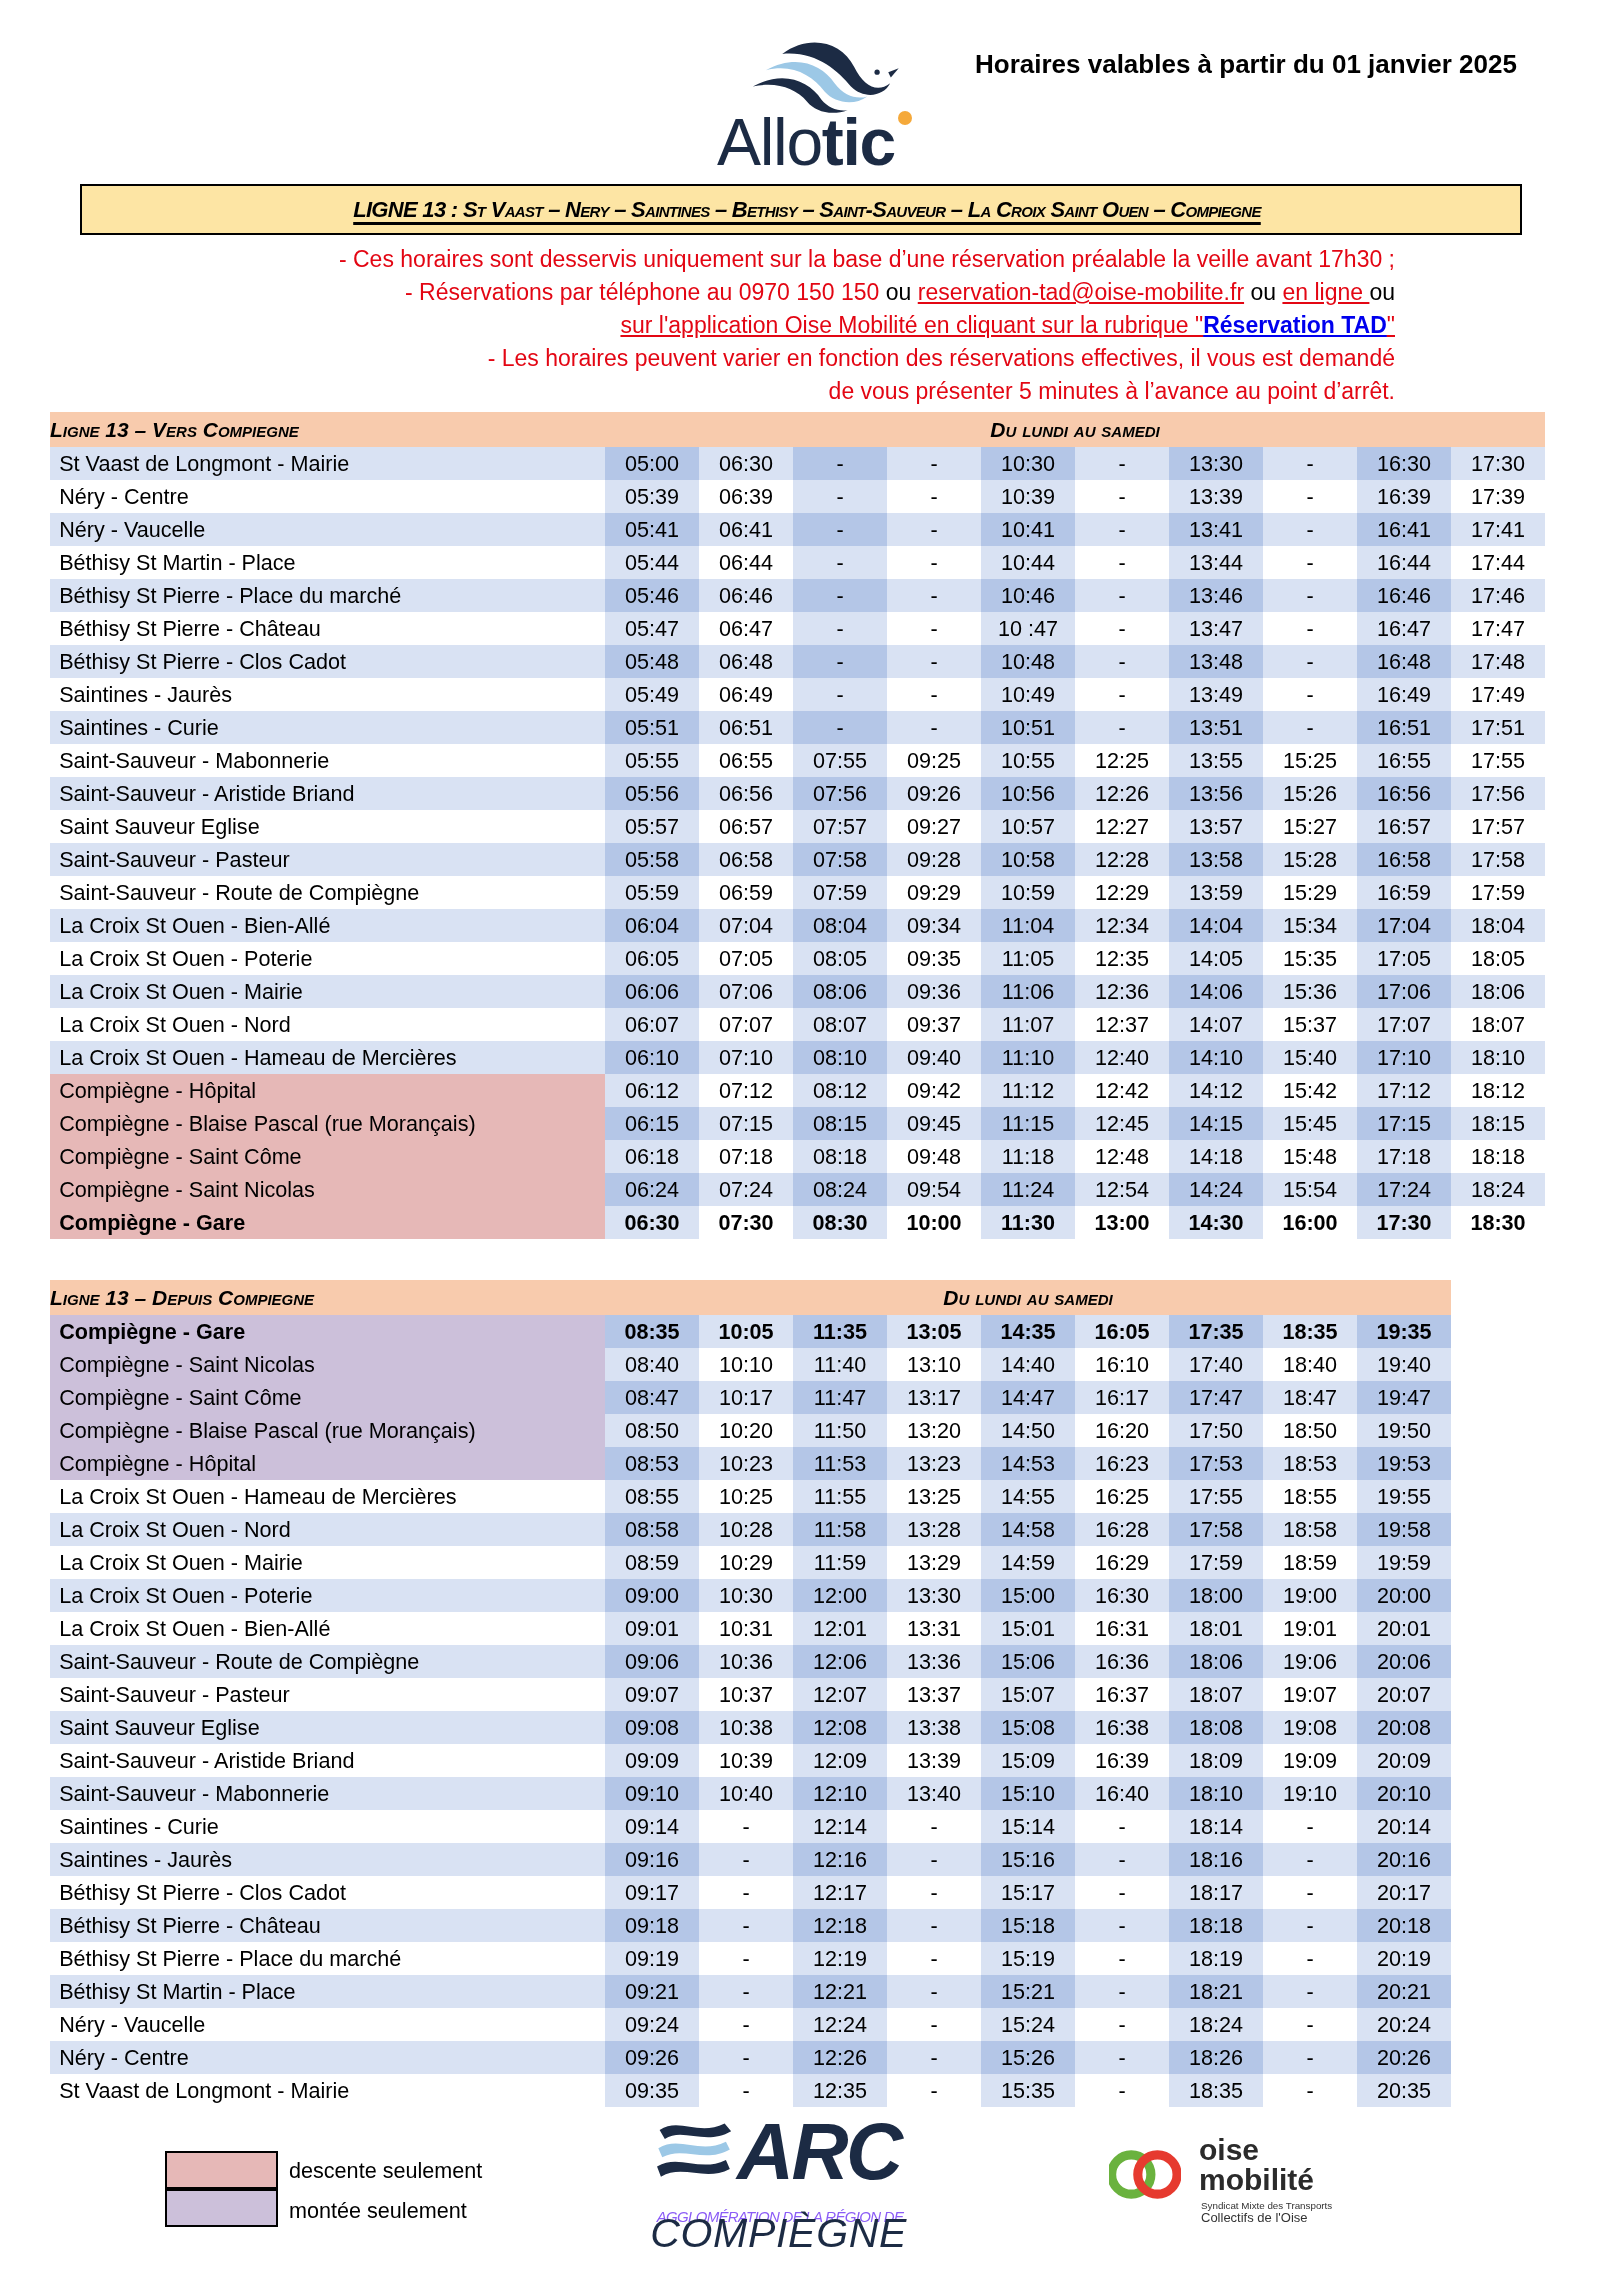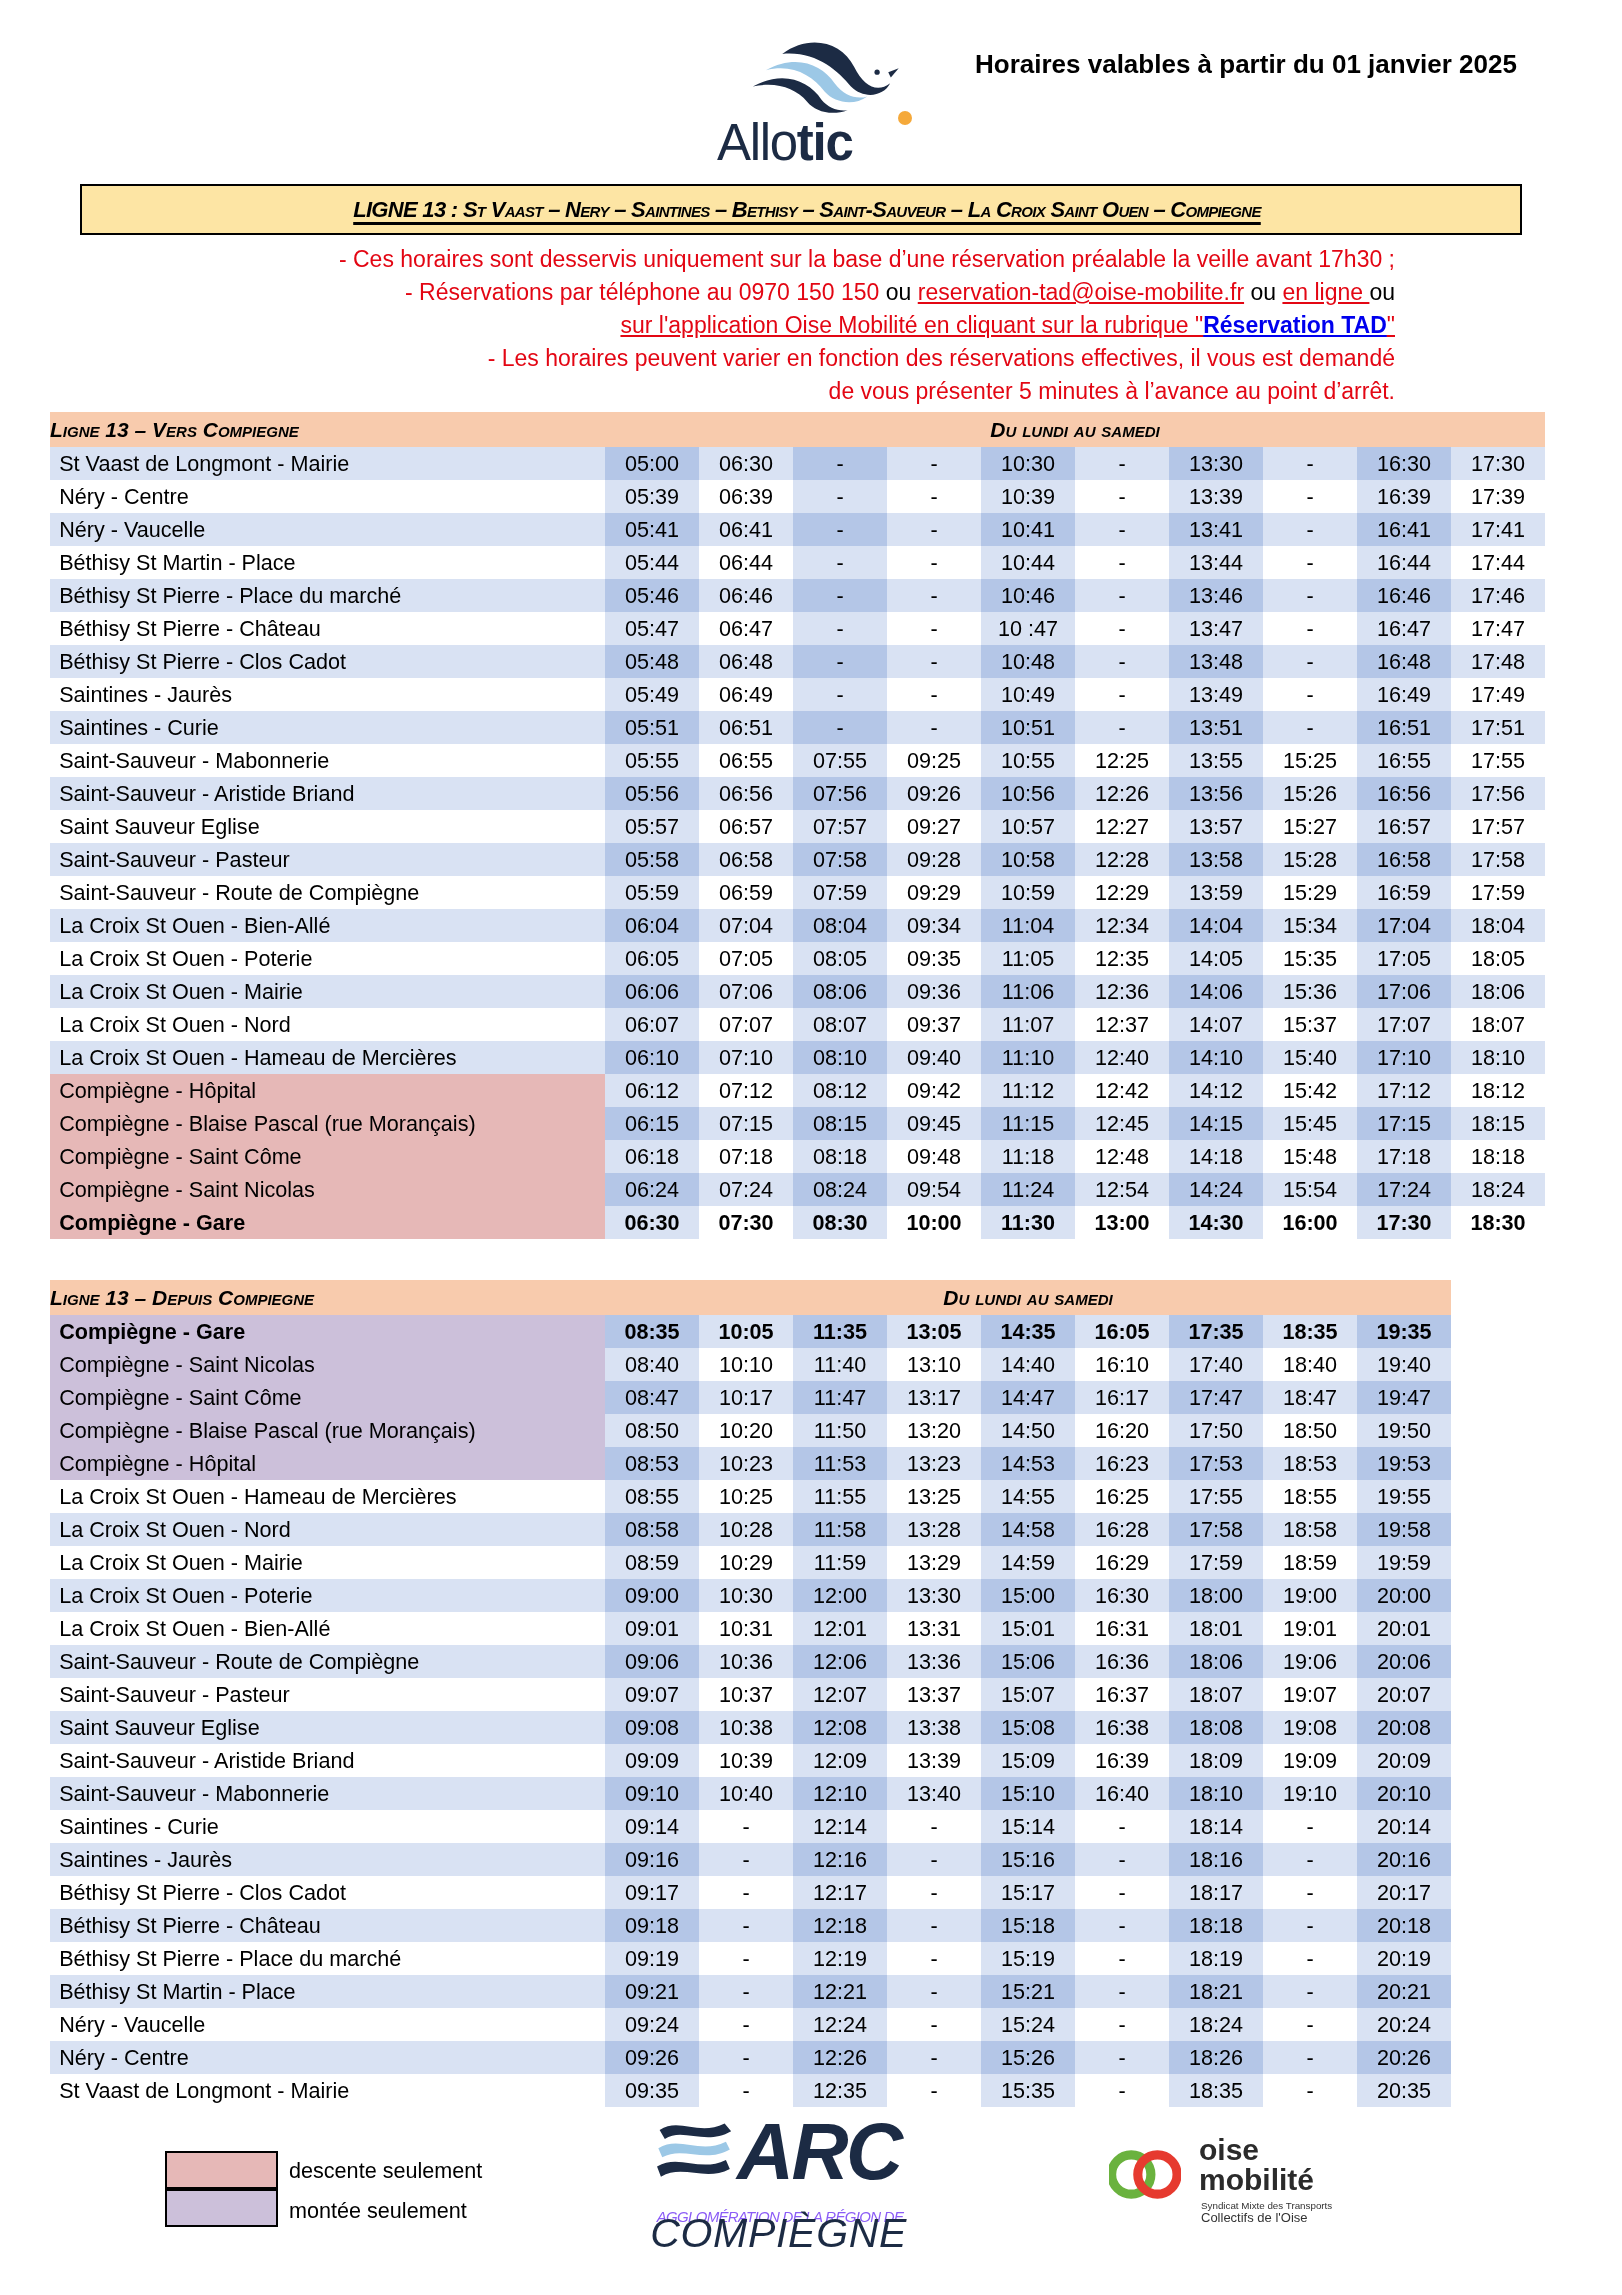--- a/index.html
+++ b/index.html
@@ -4,21 +4,21 @@
 <style>
   html, body { margin:0; padding:0; background:#ffffff; }
   body { width:1622px; height:2295px; position:relative; overflow:hidden;
          font-family:"Liberation Sans", "DejaVu Sans", sans-serif; color:#000; }
 
   .validity { position:absolute; left:975px; top:46px; width:576px; height:37px;
               color:#000000; font-weight:bold; font-size:26px; line-height:37px; white-space:nowrap; }
 
   .logo-allotic { position:absolute; left:717px; top:34px; width:216px; height:137px; }
   .logo-allotic .mark { position:absolute; left:26px; top:0; width:157px; height:79px; }
-  .logo-allotic .word { position:absolute; left:0; top:77px; font-size:51px; line-height:63px;
+  .logo-allotic .word { position:absolute; left:0; top:77px; font-size:66px; line-height:63px;
                         color:#1c2b44; letter-spacing:-1.3px; white-space:nowrap; }
   .logo-allotic .word .allo { font-weight:normal; }
   .logo-allotic .word .tic { font-weight:bold; }
   .logo-allotic .dot { position:absolute; left:181px; top:77px; width:14.4px; height:14.4px;
                        border-radius:50%; background:#f5a93a; }
 
   .title-box { position:absolute; left:80px; top:184px; width:1438px; height:47px;
                background:#fde5a4; border:2.6px solid #000; box-sizing:content-box;
                display:flex; align-items:center; justify-content:center; }
   .title-box span { font-weight:bold; font-style:italic; font-size:22px; text-decoration:underline;

